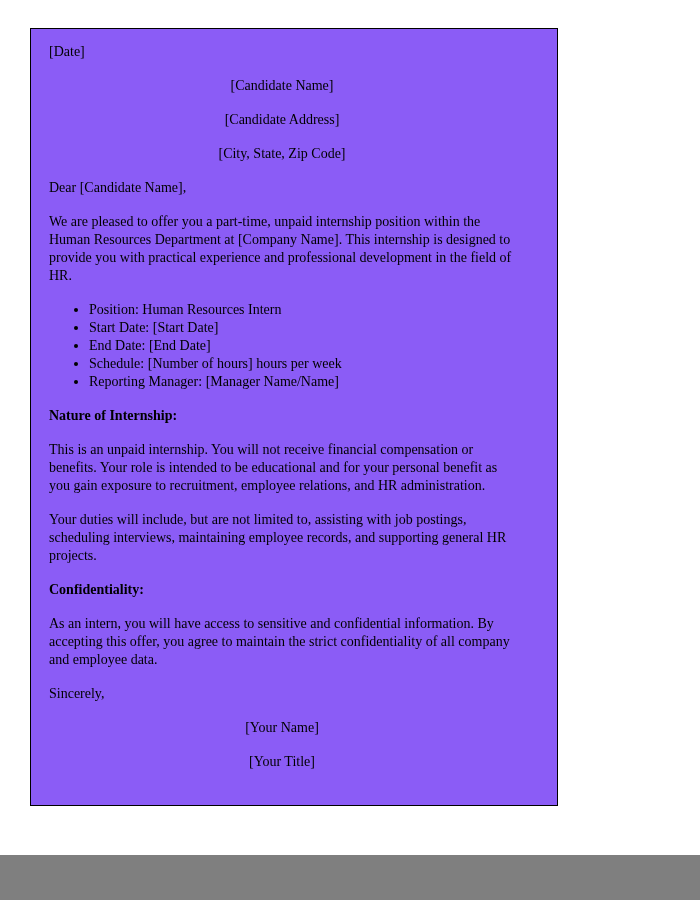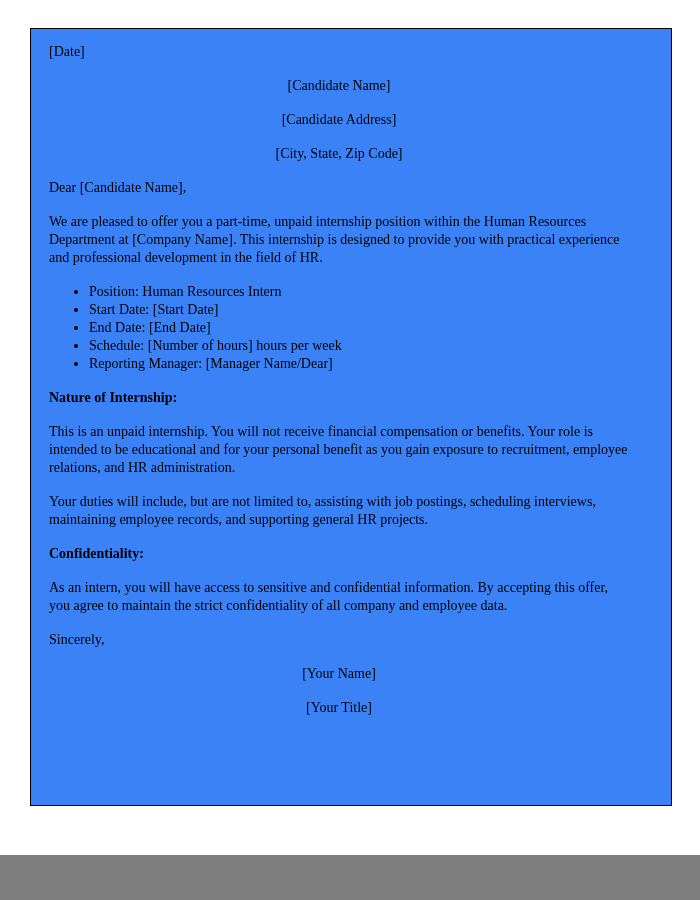--- a/index.html
+++ b/index.html
@@ -12,25 +12,25 @@
     position: relative;
     background: #ffffff;
     overflow: hidden;
     font-family: "Liberation Serif", "DejaVu Serif", serif;
     color: #000000;
   }
   .page-frame {
     position: absolute;
     left: 30px;
     top: 28px;
-    width: 642px;
+    width: 528px;
     height: 778px;
     border: 1px solid #000000;
     box-sizing: border-box;
-    background: #3b82f6;
+    background: #8b5cf6;
     overflow: hidden;
   }
   .page-inner {
     padding: 14px 42px 0 18px;
     font-size: 14px;
     line-height: 18px;
   }
   .para {
     margin: 0 0 16px 0;
   }
@@ -82,21 +82,21 @@
     <p class="para">Dear [Candidate Name],</p>
 
     <p class="para">We are pleased to offer you a part-time, unpaid internship position within the Human Resources Department at [Company Name]. This internship is designed to provide you with practical experience and professional development in the field of HR.</p>
 
 
     <ul class="details-list">
       <li><span class="lbl">Position:</span><span> Human Resources Intern</span></li>
       <li><span class="lbl">Start Date:</span><span> [Start Date]</span></li>
       <li><span class="lbl">End Date:</span><span> [End Date]</span></li>
       <li><span class="lbl">Schedule:</span><span> [Number of hours] hours per week</span></li>
-      <li><span class="lbl">Reporting Manager:</span><span> [Manager Name/Dear]</span></li>
+      <li><span class="lbl">Reporting Manager:</span><span> [Manager Name/Name]</span></li>
     </ul>
 
     <p class="heading">Nature of Internship:</p>
     <p class="para">This is an unpaid internship. You will not receive financial compensation or benefits. Your role is intended to be educational and for your personal benefit as you gain exposure to recruitment, employee relations, and HR administration.</p>
 
     <p class="para">Your duties will include, but are not limited to, assisting with job postings, scheduling interviews, maintaining employee records, and supporting general HR projects.</p>
 
     <p class="heading">Confidentiality:</p>
     <p class="para">As an intern, you will have access to sensitive and confidential information. By accepting this offer, you agree to maintain the strict confidentiality of all company and employee data.</p>
 

